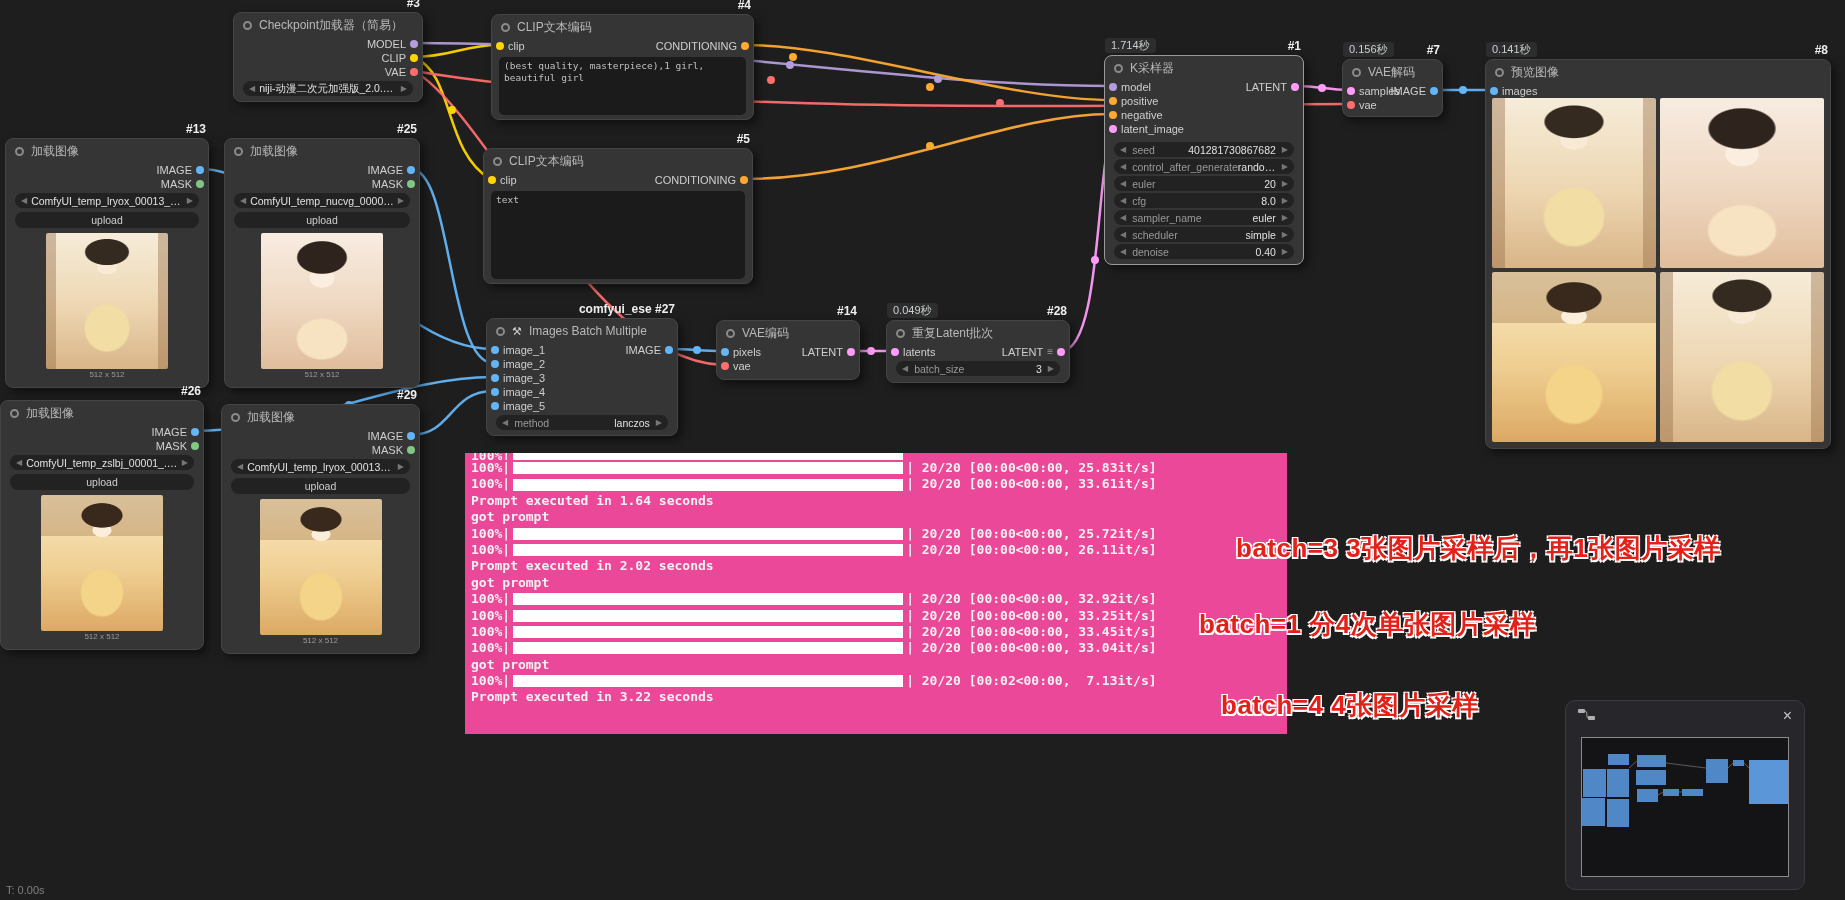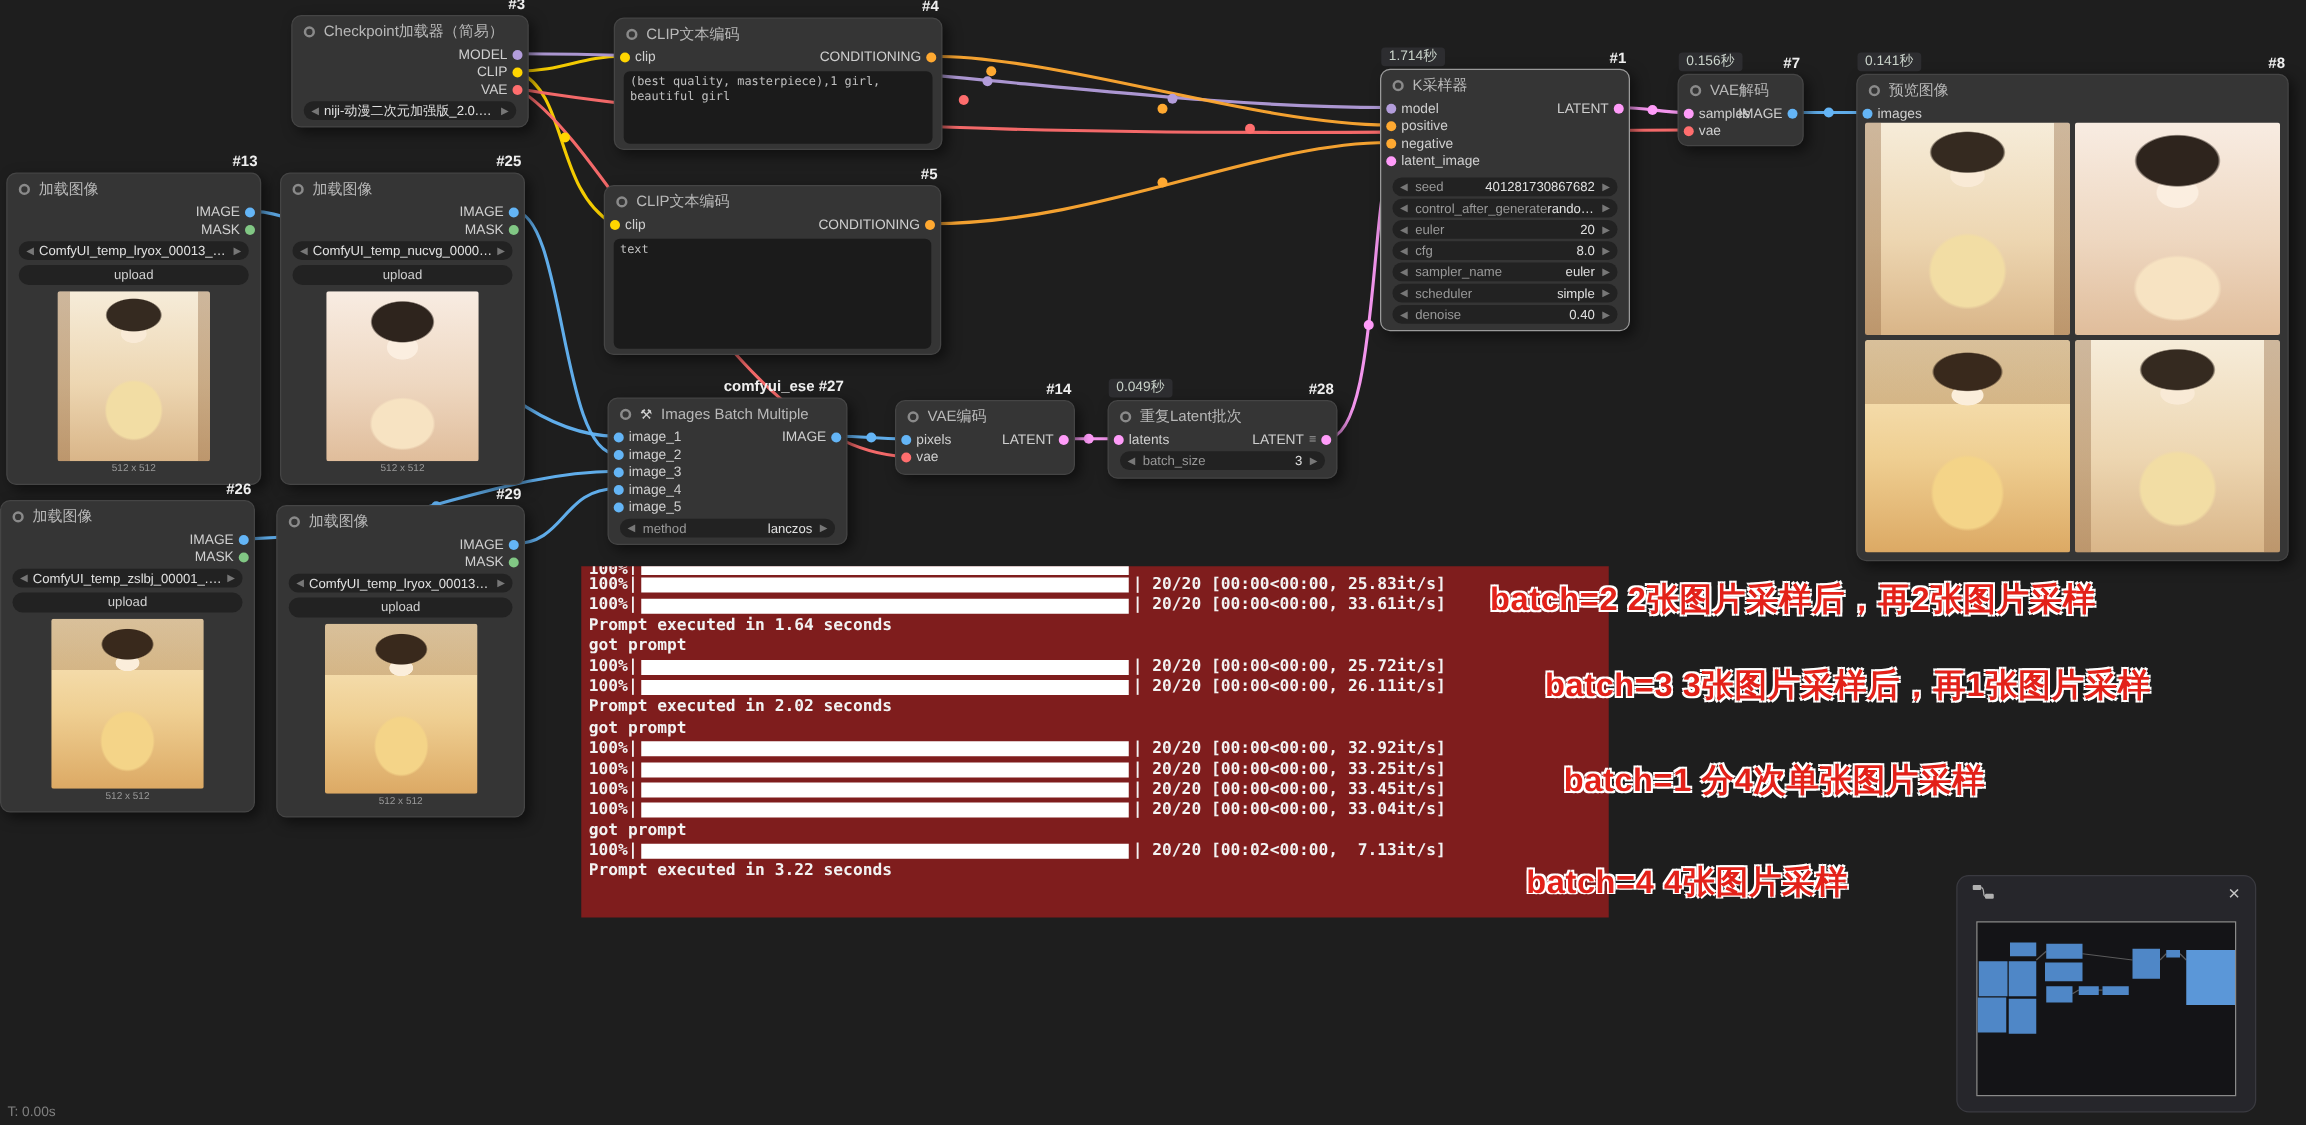--- a/index.html
+++ b/index.html
@@ -58,31 +58,31 @@
   .anime.v3{background:
     radial-gradient(ellipse 34% 20% at 50% 18%, #2e241d 0 58%, rgba(46,36,29,0) 62%),
     radial-gradient(ellipse 17% 12% at 50% 33%, #fbeee0 0 58%, rgba(251,238,224,0) 62%),
     radial-gradient(ellipse 36% 26% at 50% 78%, #f7e3c2 0 55%, rgba(247,227,194,0) 60%),
     linear-gradient(180deg,#f8ece2 0%,#eed7c0 55%,#e0bd9b 100%);}
 
   .pv-grid{position:absolute;left:6px;right:6px;top:38px;bottom:6px;display:grid;
     grid-template-columns:1fr 1fr;grid-template-rows:1fr 1fr;gap:4px;}
   .pv-grid .anime{border-radius:2px;}
 
-  .console{position:absolute;left:465px;top:453px;width:822px;height:281px;background:#7f1d1d;z-index:3;
+  .console{position:absolute;left:465px;top:453px;width:822px;height:281px;background:#ec4899;z-index:3;
     padding:0 6px;font-family:"DejaVu Sans Mono","Liberation Mono",monospace;font-size:13px;font-weight:bold;
     color:#f2f2f2;overflow:hidden;box-sizing:border-box;}
   .cline{height:16.4px;line-height:16.4px;white-space:pre;display:flex;align-items:center;}
   .cline.clip{height:7px;overflow:hidden;}
   .cbar{display:inline-block;width:390px;height:12px;background:#fff;margin:0 3px;flex:none;}
 
   .anno{position:absolute;z-index:6;font-weight:bold;font-size:26px;white-space:nowrap;
     color:var(--anno-color,#e32119);letter-spacing:.5px;
     text-shadow:-1.5px -1.5px 0 #fff,1.5px -1.5px 0 #fff,-1.5px 1.5px 0 #fff,1.5px 1.5px 0 #fff;}
-  .a1{left:1192px;top:462px;} .a2{left:1192px;top:531px;padding-left:44px;} .a3{left:1251px;top:607px;} .a4{left:1205px;top:688px;padding-left:16px;}
+  .a1{left:1192px;top:462px;} .a2{left:1192px;top:531px;padding-left:44px;} .a3{left:1199px;top:607px;} .a4{left:1205px;top:688px;padding-left:16px;}
 
   .minimap{position:absolute;left:1565px;top:700px;width:240px;height:190px;background:#26262b;
     border:1px solid #3a3a40;border-radius:10px;z-index:6;box-sizing:border-box;}
   .mm-head{display:flex;justify-content:space-between;align-items:center;padding:6px 12px 2px;}
   .mm-close{color:#c5c5c5;font-size:16px;line-height:16px;}
   .mm-view{position:absolute;left:15px;top:36px;width:208px;height:140px;background:#141417;
     border:1px solid #8a8a8a;box-sizing:border-box;}
   .mm-view svg{display:block;}
 
   .status{position:absolute;left:6px;top:884px;color:#808080;font-size:11px;z-index:6;}
@@ -441,21 +441,20 @@
       <div class="cline">got prompt</div>
       <div class="cline"><span>100%|</span><span class="cbar"></span><span>| 20/20 [00:00&lt;00:00, 32.92it/s]</span></div>
       <div class="cline"><span>100%|</span><span class="cbar"></span><span>| 20/20 [00:00&lt;00:00, 33.25it/s]</span></div>
       <div class="cline"><span>100%|</span><span class="cbar"></span><span>| 20/20 [00:00&lt;00:00, 33.45it/s]</span></div>
       <div class="cline"><span>100%|</span><span class="cbar"></span><span>| 20/20 [00:00&lt;00:00, 33.04it/s]</span></div>
       <div class="cline">got prompt</div>
       <div class="cline"><span>100%|</span><span class="cbar"></span><span>| 20/20 [00:02&lt;00:00,  7.13it/s]</span></div>
       <div class="cline">Prompt executed in 3.22 seconds</div>
     </div>
 
-  <div class="anno a1">batch=2 2张图片采样后，再2张图片采样</div>
   <div class="anno a2">batch=3 3张图片采样后，再1张图片采样</div>
   <div class="anno a3">batch=1 分4次单张图片采样</div>
   <div class="anno a4">batch=4 4张图片采样</div>
 
   <div class="minimap">
     <div class="mm-head">
       <span>
         <svg width="18" height="13" viewBox="0 0 18 13">
           <rect x="0" y="1" width="7" height="4" rx="1" fill="#b0b0b0"></rect>
           <rect x="10" y="8" width="7" height="4" rx="1" fill="#b0b0b0"></rect>

